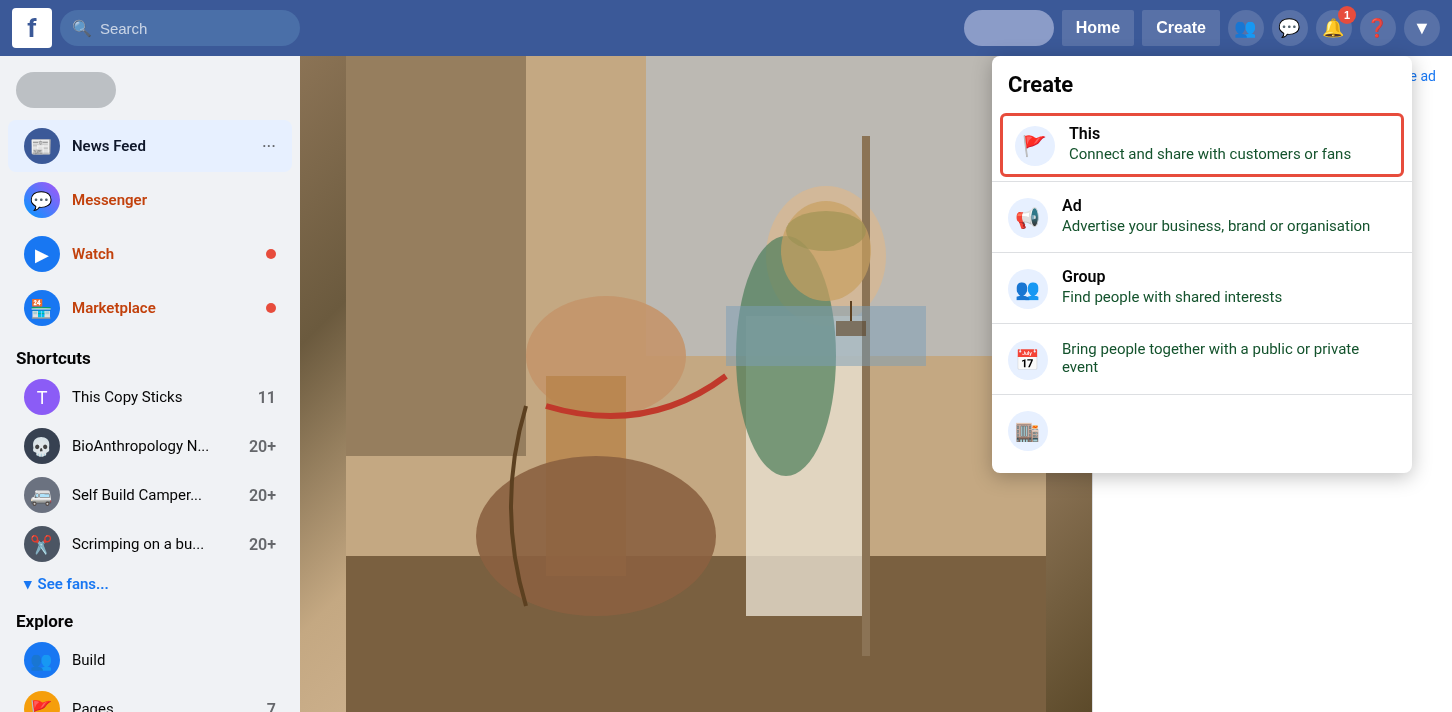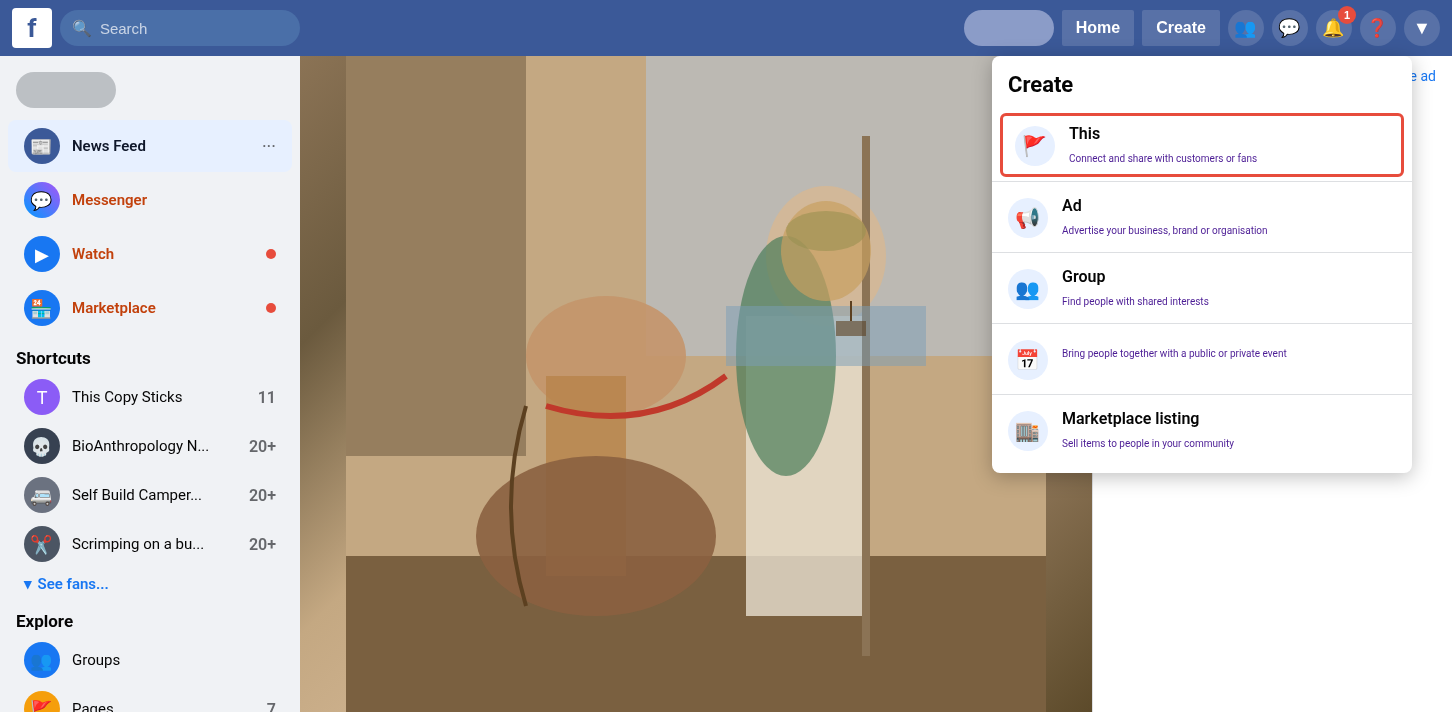--- a/index.html
+++ b/index.html
@@ -294,23 +294,23 @@
       margin-top: 2px;
     }
 
     .dropdown-item-text { flex: 1; }
     .dropdown-item-title {
       font-size: 16px;
       font-weight: 600;
       color: #050505;
     }
     .dropdown-item-subtitle {
-      font-size: 10px;
-      color: #4c1d95;
-      margin-top: 10px;
+      font-size: 15px;
+      color: #14532d;
+      margin-top: 2px;
     }
 
     .divider {
       height: 1px;
       background: #dddfe2;
       margin: 4px 0;
     }
   </style>
 </head>
 <body>
@@ -395,21 +395,21 @@
 
     <div class="see-more">
       <span>▾</span>
       <span>See fans...</span>
     </div>
 
     <div class="sidebar-section-title">Explore</div>
 
     <div class="shortcut-item">
       <div class="explore-icon icon-groups">👥</div>
-      <span class="shortcut-label">Groups</span>
+      <span class="shortcut-label">Build</span>
     </div>
     <div class="shortcut-item">
       <div class="explore-icon icon-pages">🚩</div>
       <span class="shortcut-label">Pages</span>
       <span class="shortcut-count">7</span>
     </div>
 
   </aside>
 
   <main class="main-content">
@@ -495,18 +495,14 @@
     <div class="dropdown-item-icon">📅</div>
     <div class="dropdown-item-text">
       <div class="dropdown-item-subtitle">Bring people together with a public or private event</div>
     </div>
   </div>
 
   <div class="divider"></div>
 
   <div class="dropdown-item">
     <div class="dropdown-item-icon">🏬</div>
-    <div class="dropdown-item-text">
-      <div class="dropdown-item-title">Marketplace listing</div>
-      <div class="dropdown-item-subtitle">Sell items to people in your community</div>
-    </div>
   </div>
 </div>
 
 </body></html>

